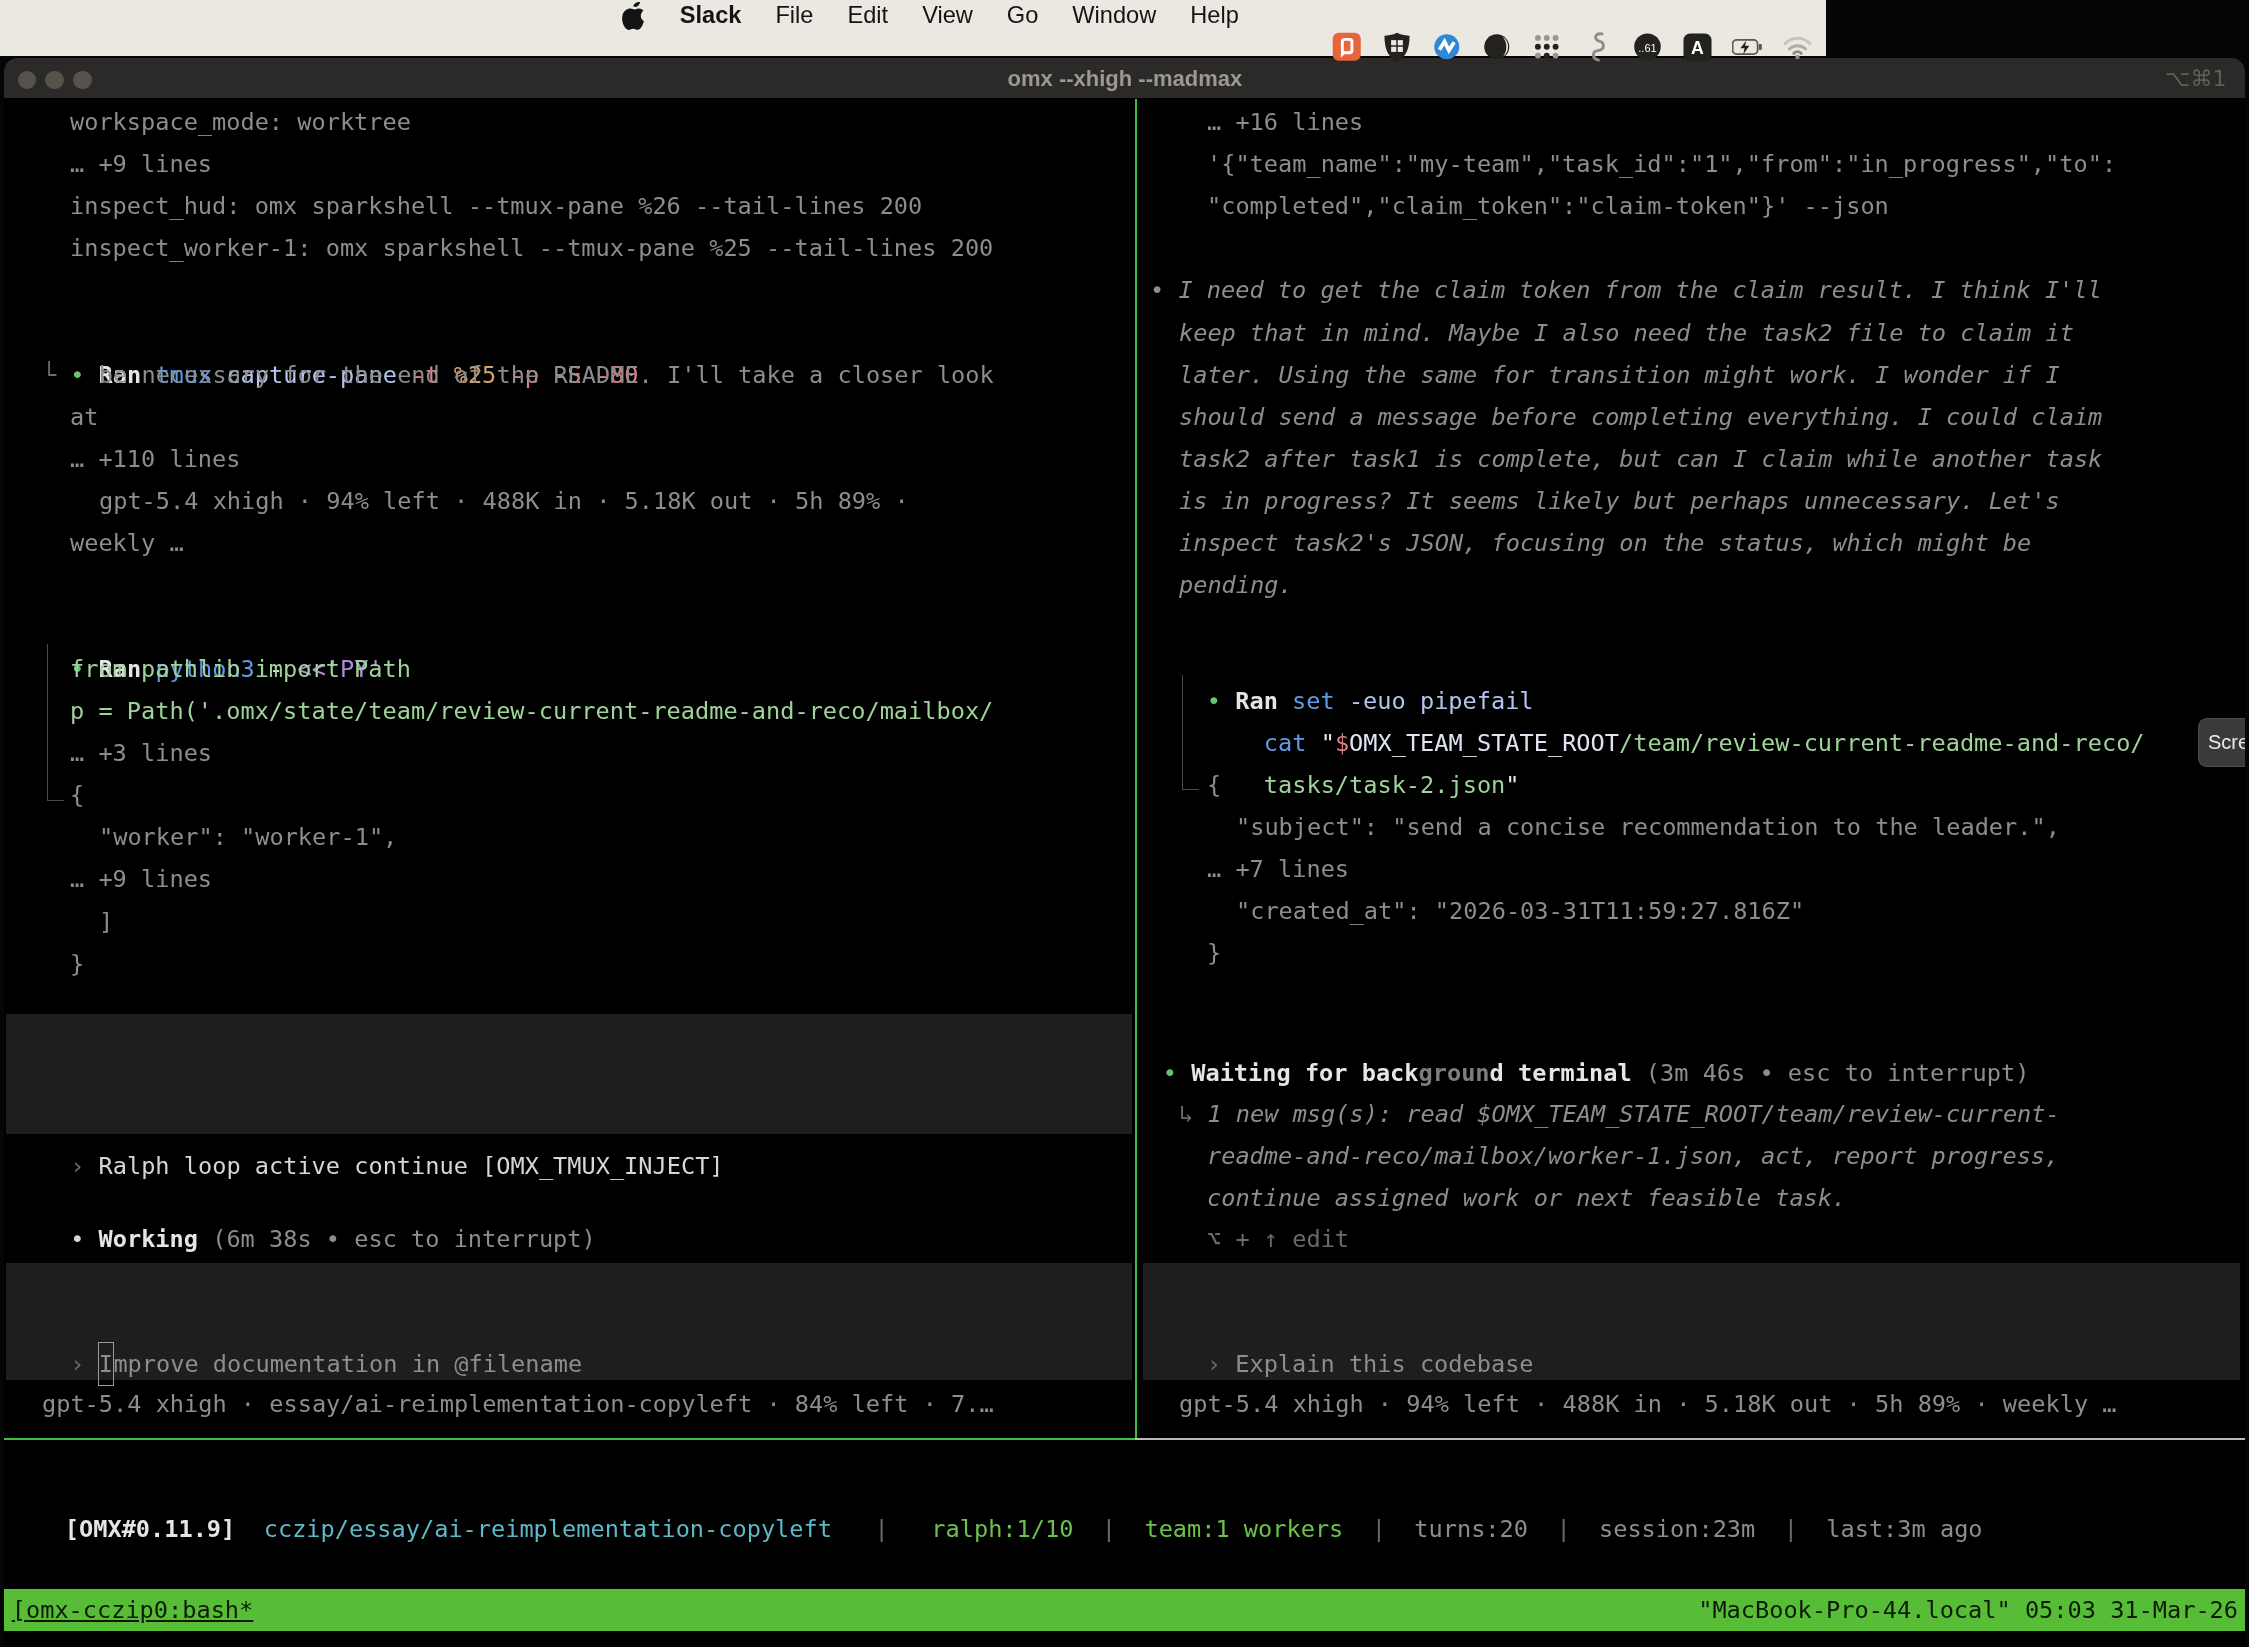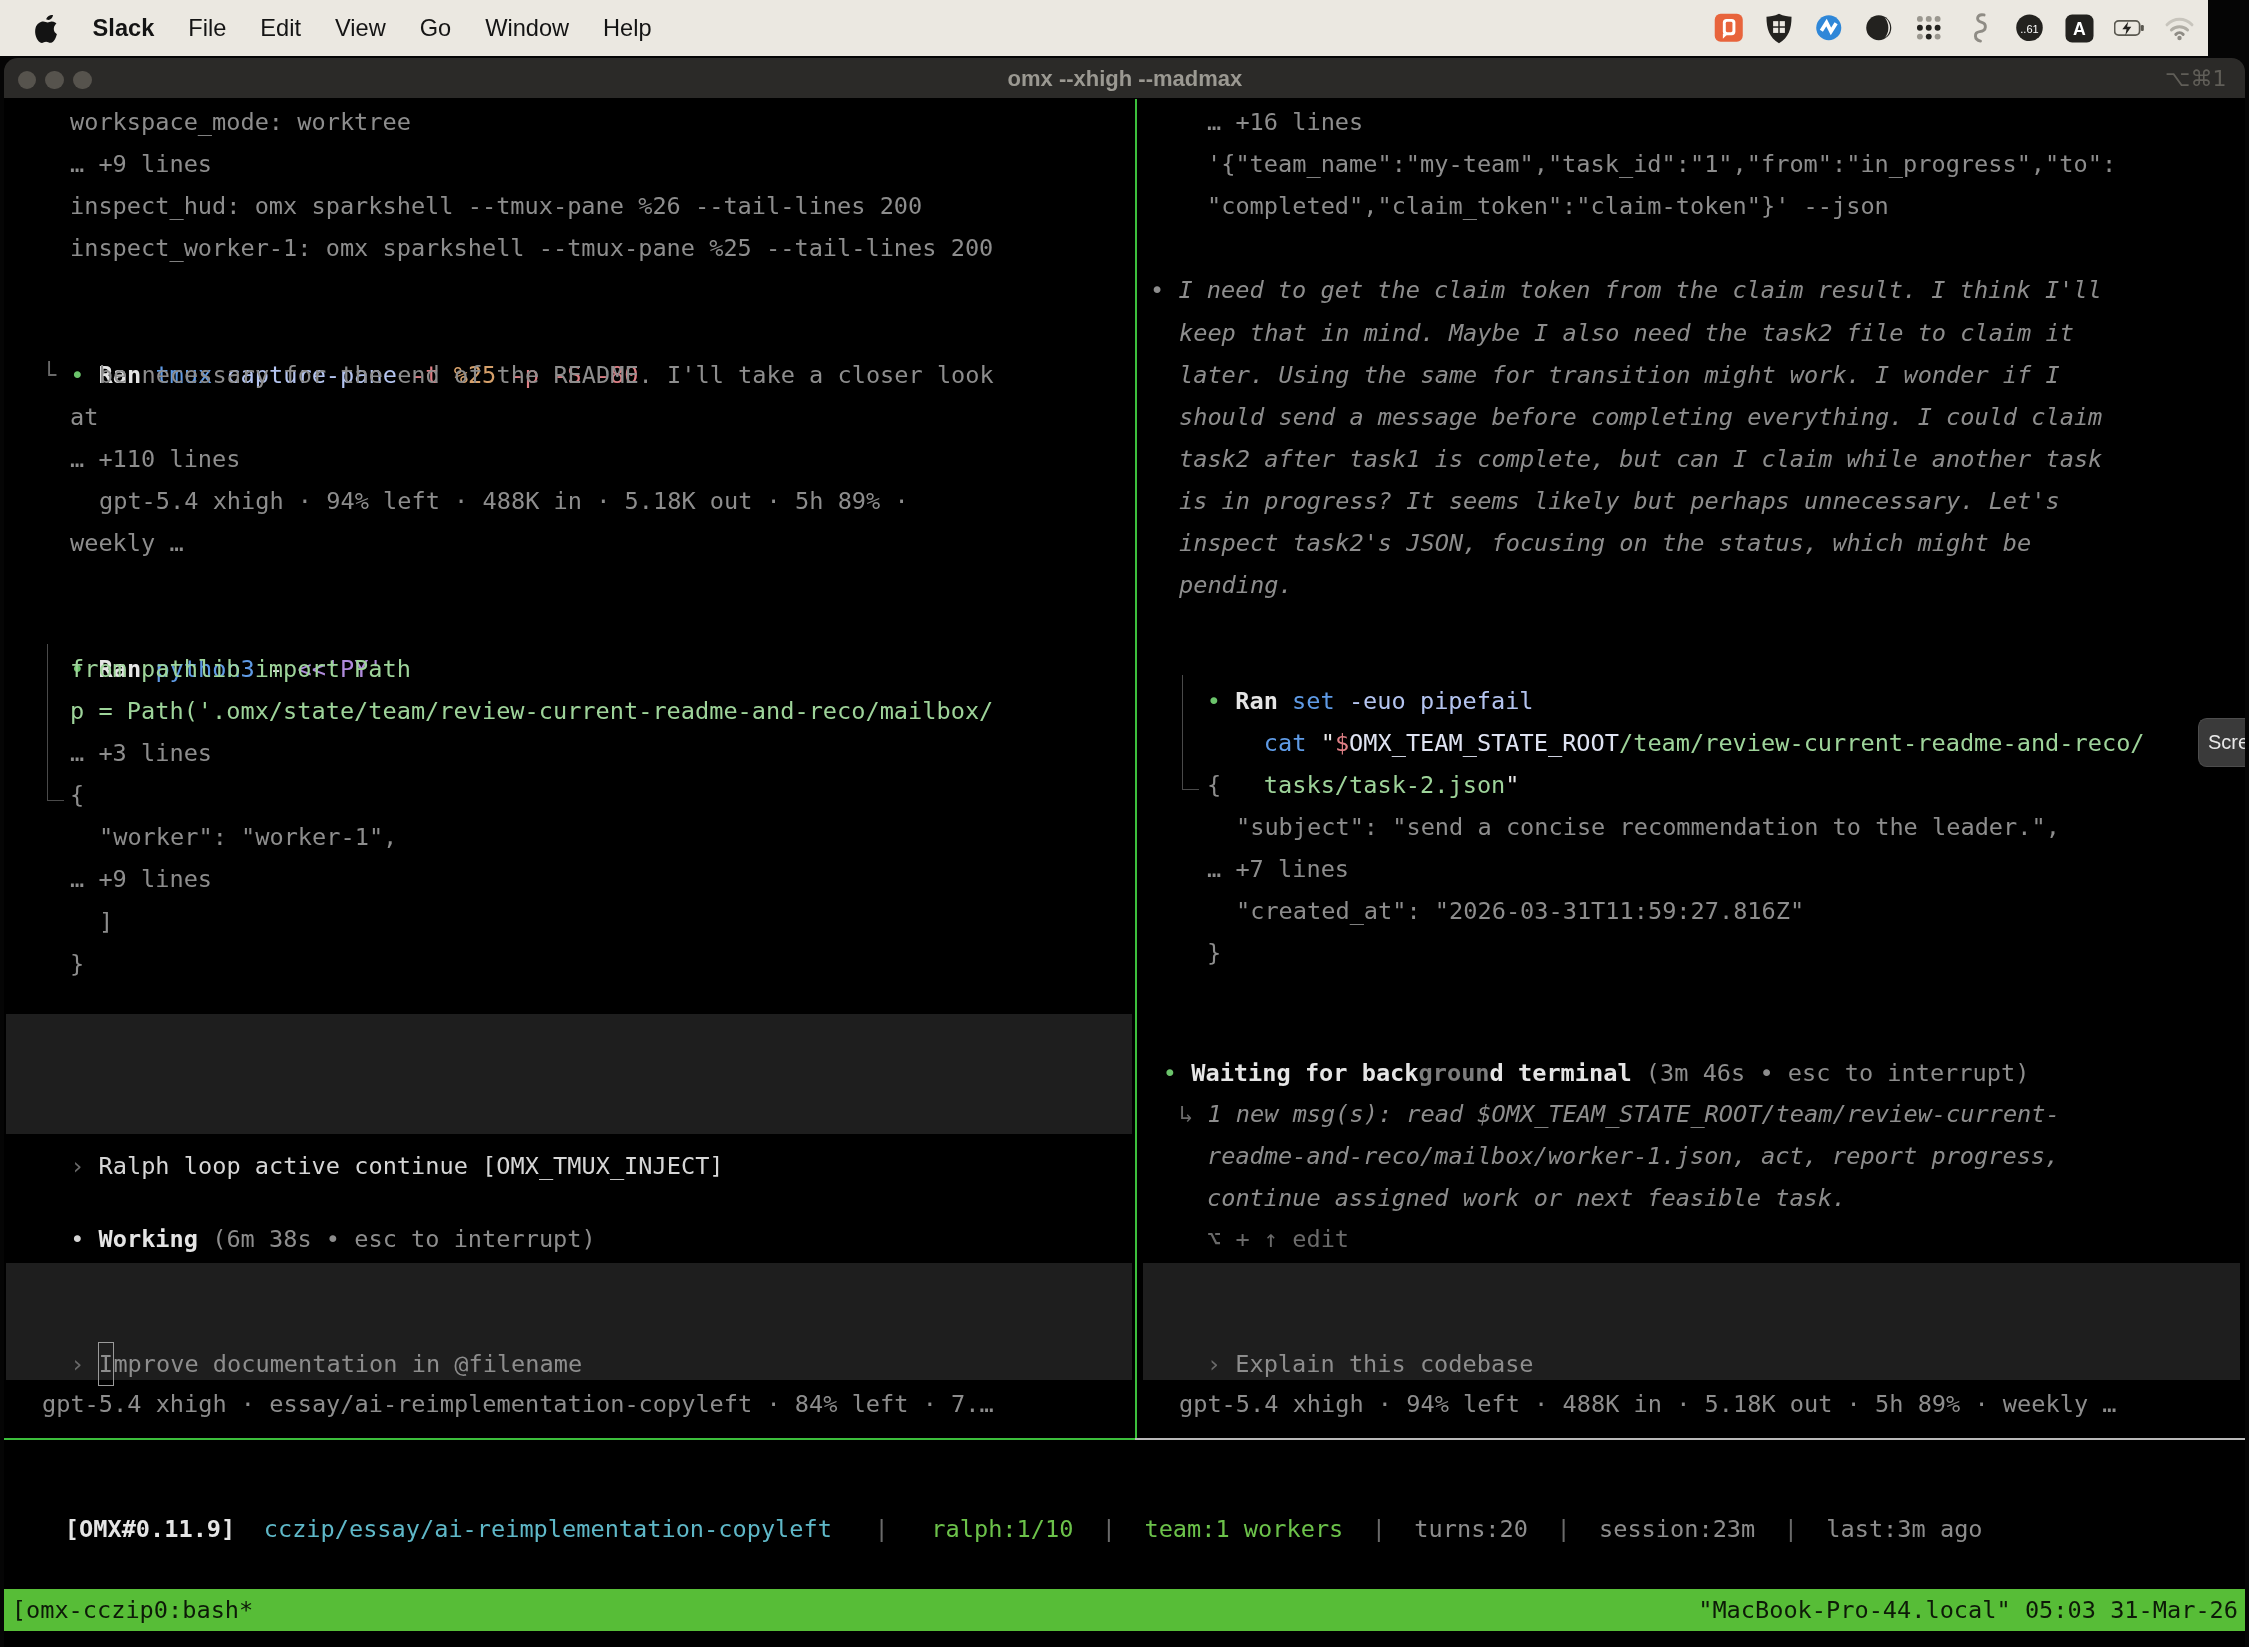--- a/index.html
+++ b/index.html
@@ -1,21 +1,21 @@
 <!DOCTYPE html>
 <html style="font-size:11.8px"><head>
 <meta charset="utf-8">
 <style>
   html,body{margin:0;padding:0;background:#000;}
   #root{position:relative;width:2250px;height:1648px;background:#050505;overflow:hidden;
         font-family:"DejaVu Sans Mono",monospace;font-size:23.6px;color:#8d8d8d;}
   
-  .menubar{position:absolute;left:0;top:0;width:2208px;height:56px;background:#ebe8e1;
+  .menubar{position:absolute;left:0;top:0;width:1826px;height:56px;background:#ebe8e1;
            display:flex;align-items:center;font-family:"Liberation Sans",sans-serif;
-           font-size:23.6px;color:#141414;z-index:30;}
+           font-size:23.6px;color:#141414;z-index:30;flex-direction:column;}
   .mb-left{display:flex;align-items:center;gap:34px;margin-left:32px;}
   .mb-app{font-weight:bold;}
   .mb-item{font-weight:normal;}
   .mb-right{margin-left:auto;display:flex;align-items:center;gap:19px;margin-right:13.3px;}
   .tray{width:31px;height:32px;display:flex;align-items:center;justify-content:center;}
   
   .window{position:absolute;left:4.4px;top:58px;width:2241px;height:1590px;background:#000;
           border-radius:13.3px 13.3px 0 0;z-index:1;}
   .titlebar{position:absolute;left:4.4px;top:58px;width:2241px;height:40px;background:#2b2a28;
             border-radius:13.3px 13.3px 0 0;z-index:5;}
@@ -47,21 +47,21 @@
   .hgreen{position:absolute;left:4.4px;top:1438px;width:1131px;height:2.2px;background:#3cbf3c;z-index:8;}
   .hgray{position:absolute;left:1135px;top:1438px;width:1110px;height:2.2px;background:#b9b9b9;z-index:8;}
   .cursorbox{display:inline-block;border:1.5px solid #9a9a9a;margin:-1.5px -0.7px;padding:0 0;}
   .toast{position:absolute;left:2198px;top:718px;width:47px;height:49px;background:#3a3a3a;
          border:0.7px solid #4d4d4d;border-right:none;border-radius:8.9px 0 0 8.9px;overflow:hidden;
          color:#e9e9e9;font-family:"Liberation Sans",sans-serif;font-size:20px;line-height:47px;
          padding-left:8.9px;z-index:20;box-sizing:border-box;}
   
   .tmuxbar{position:absolute;left:4.4px;top:1589px;width:2241px;height:42px;background:#57bd37;
            color:#0d1a08;z-index:10;}
-  .tmux-left{position:absolute;left:7.4px;top:0;line-height:42px;white-space:pre;}
+  .tmux-left{position:absolute;left:7.4px;top:0;line-height:42px;white-space:pre;text-decoration:underline;}
   .tmux-right{position:absolute;right:7.4px;top:0;line-height:42px;white-space:pre;}
 </style>
 </head>
 <body>
 
 <div id="root">
 
   <div class="menubar">
     <div class="mb-left">
       <span style="display:inline-flex;">

